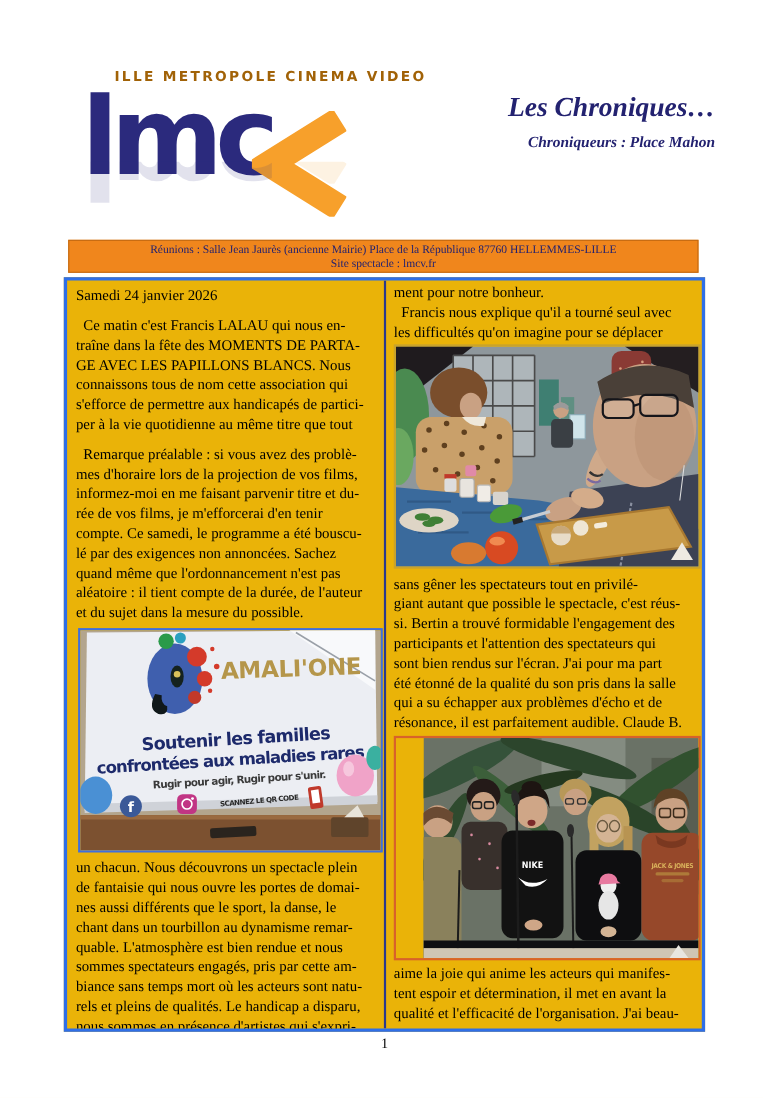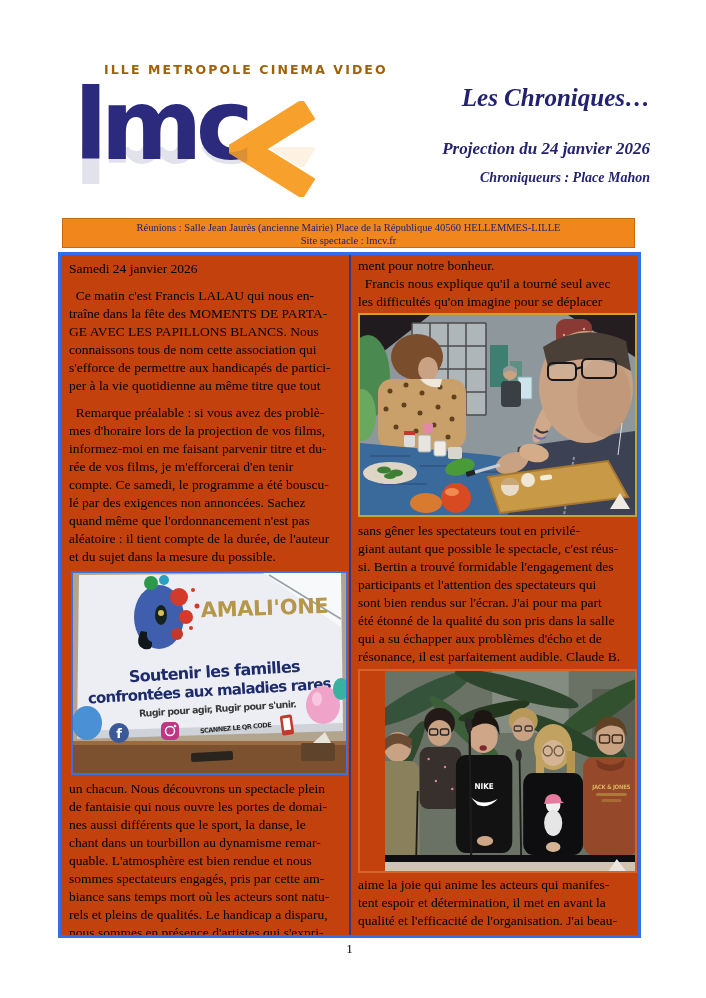--- a/index.html
+++ b/index.html
@@ -35,21 +35,21 @@
   .chron-byline { font-size:14px; margin-top:11px; }
   
   .banner {
     position:absolute; left:62px; top:218px; width:573px; height:30px;
     background:#f0861c; border:1px solid #c46a12; text-align:center;
     color:#232270; font-size:10.5px; line-height:13px; padding-top:2px;
   }
   
   .content {
     position:absolute; left:58px; top:252px; width:583px; height:686px;
-    border:3px solid #2f6fe8; background:#c2410c; display:flex; overflow:hidden;
+    border:3px solid #2f6fe8; background:#eab308; display:flex; overflow:hidden;
   }
   .col { overflow:hidden; }
   .col-left  { width:288px; padding:3px 6px 0 8px; }
   .divider { width:2px; background:#2b3a8c; }
   .col-right { flex:1; padding:2px 3px 0 7px; }
   .para { font-size:13.5px; line-height:18px; white-space:pre-wrap; }
   .date-line { margin-top:2px; }
   .mt { margin-top:9px; }
   
   .photo { display:block; }
@@ -82,26 +82,25 @@
         <span class="logo-letters">lmc</span>
         <svg class="logo-arrow" width="86" height="96" viewBox="0 0 86 96">
           <path d="M80,8 L16,48 L80,88" stroke="#f7a02b" stroke-width="24" fill="none"></path>
         </svg>
       </div>
     </div>
   </div>
 
   <div class="header-right">
     <div class="chron-title">Les Chroniques…</div>
-    <div class="chron-subtitle">Projection du 24 janvier 2026</div>
     <div class="chron-byline">Chroniqueurs :  Place Mahon</div>
   </div>
 
   <div class="banner">
-    <div>Réunions : Salle Jean Jaurès (ancienne Mairie) Place de la République 40560 HELLEMMES-LILLE</div>
+    <div>Réunions : Salle Jean Jaurès (ancienne Mairie) Place de la République 87760 HELLEMMES-LILLE</div>
     <div>Site spectacle : lmcv.fr</div>
   </div>
 
   <div class="content">
 
     <div class="col col-left">
       <div class="para date-line">Samedi 24 janvier 2026</div>
       <div class="para mt">  Ce matin c'est Francis LALAU qui nous en-
 traîne dans la fête des MOMENTS DE PARTA-
 GE AVEC LES PAPILLONS BLANCS. Nous

